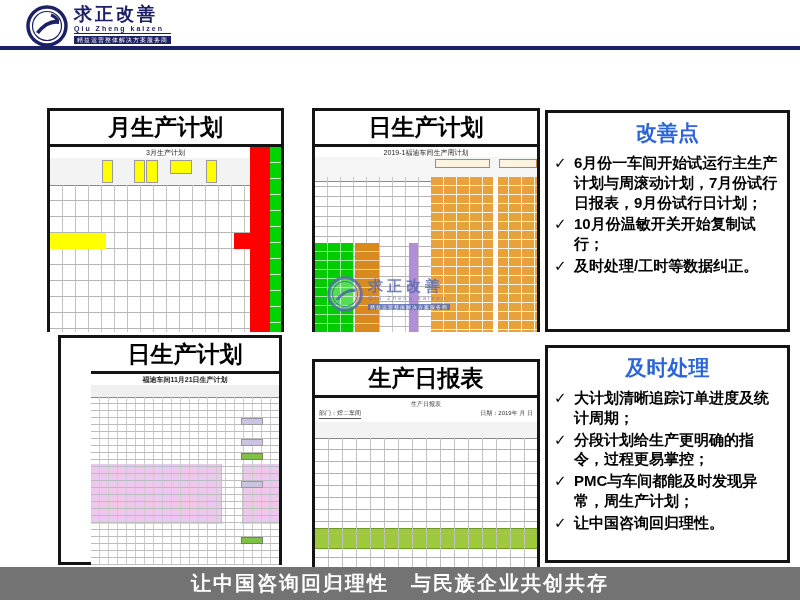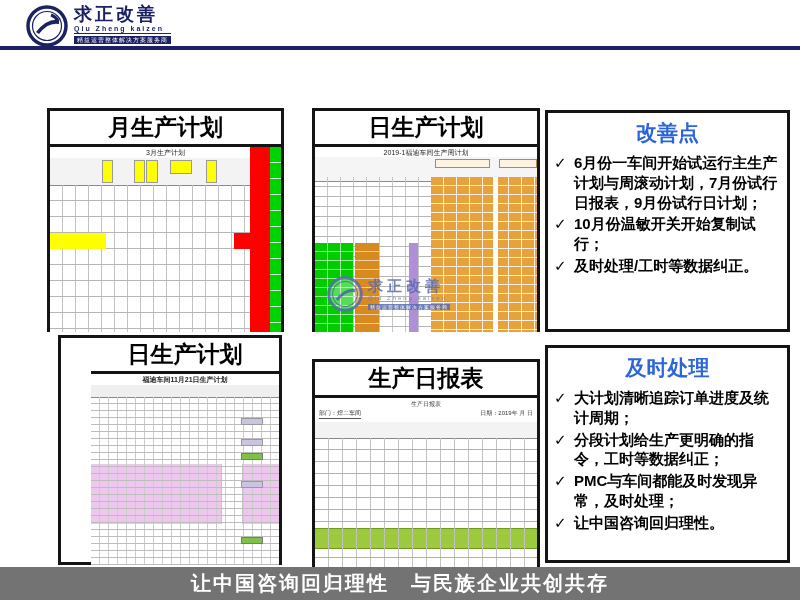--- a/index.html
+++ b/index.html
@@ -220,25 +220,25 @@
 
   <div class="impbox" id="box-effects">
     <h2>及时处理</h2>
     <ul>
       <li>
         <span class="check">✓</span>
         <span>大计划清晰追踪订单进度及统计周期；</span>
       </li>
       <li>
         <span class="check">✓</span>
-        <span>分段计划给生产更明确的指令，工时等数据纠正；</span>
-      </li>
-      <li>
-        <span class="check">✓</span>
-        <span>PMC与车间都能及时发现异常，及时处理；</span>
+        <span>分段计划给生产更明确的指令，过程更易掌控；</span>
+      </li>
+      <li>
+        <span class="check">✓</span>
+        <span>PMC与车间都能及时发现异常，周生产计划；</span>
       </li>
       <li>
         <span class="check">✓</span>
         <span>让中国咨询回归理性。</span>
       </li>
     </ul>
   </div>
 
   <div class="footer">
     <span>让中国咨询回归理性　与民族企业共创共存</span>

